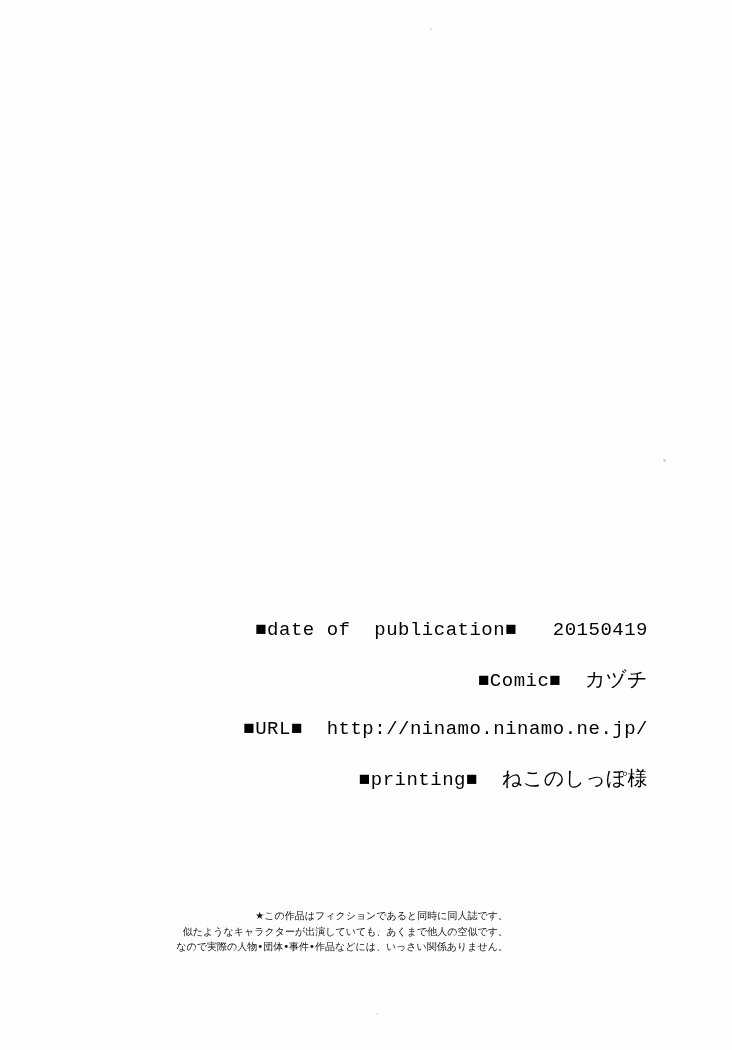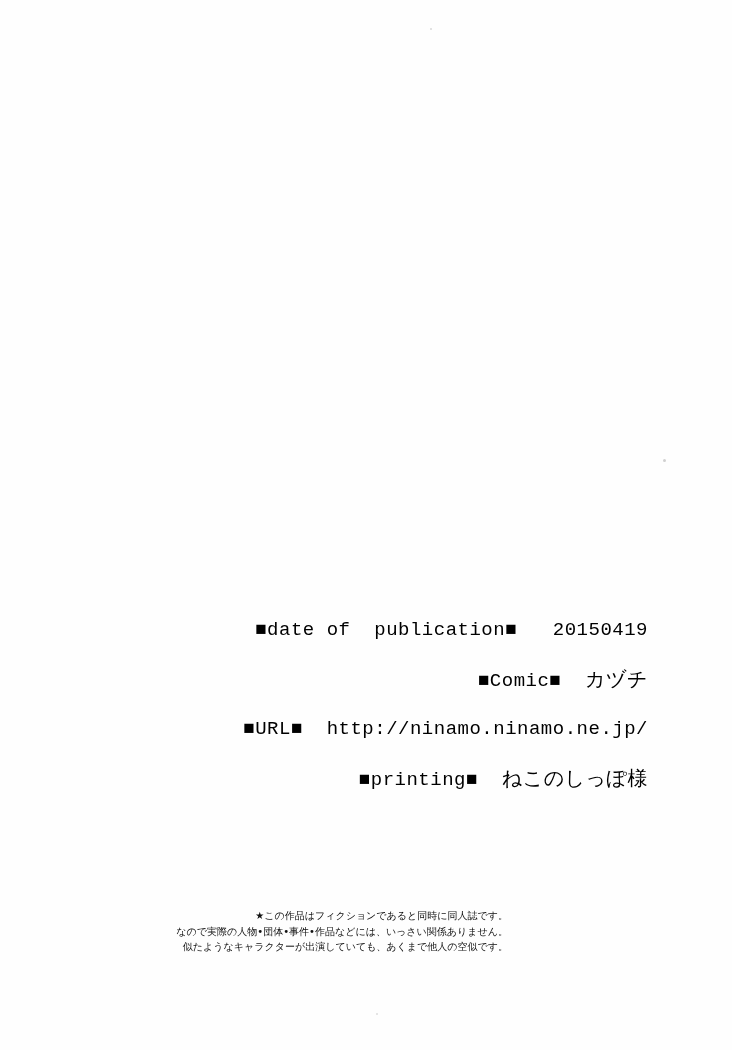--- a/index.html
+++ b/index.html
@@ -85,17 +85,17 @@
 
 
     <div class="colo-row"><span class="label">■URL■</span>  <span class="value">http://ninamo.ninamo.ne.jp/</span></div>
 
     <div class="colo-row"><span class="label">■printing■</span>  <span class="value jp">ねこのしっぽ様</span></div>
 
   </div>
 
   <div class="disclaimer">
     <div>★この作品はフィクションであると同時に同人誌です。</div>
+    <div>似たようなキャラクターが出演していても、あくまで他人の空似です。</div>
     <div>なので実際の人物•団体•事件•作品などには、いっさい関係ありません。</div>
-    <div>似たようなキャラクターが出演していても、あくまで他人の空似です。</div>
   </div>
 
 </div>
 
 </body></html>

